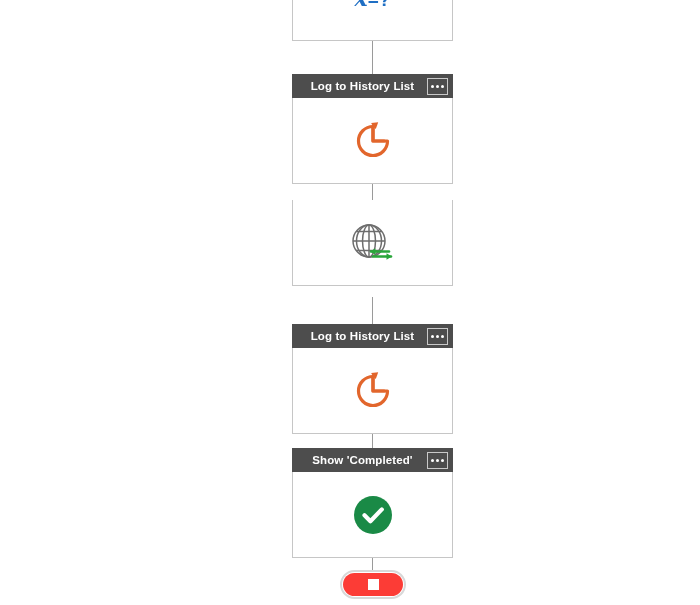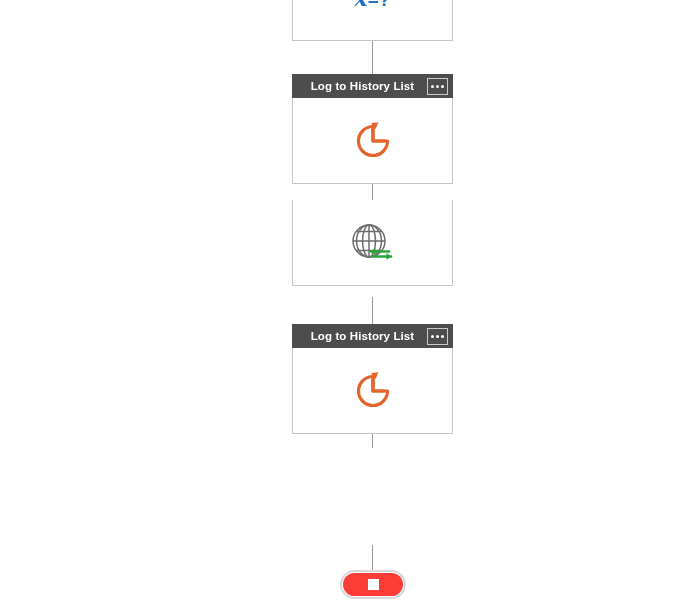--- a/index.html
+++ b/index.html
@@ -234,20 +234,36 @@
     </div>
     <div class="node-body">
       <svg class="icon-svg" width="40" height="40" viewBox="0 0 40 40">
         <path d="M20 5.5 A14.5 14.5 0 1 0 34.5 20 L20 20 Z" fill="none" stroke="#e2662c" stroke-width="3.2" stroke-linecap="round" stroke-linejoin="round"></path>
         <path d="M20 5.5 L20 20 L31.2 20" fill="none" stroke="#e2662c" stroke-width="3.2" stroke-linecap="round" stroke-linejoin="round"></path>
         <path d="M20 5.6 L18.2 2.1 L25.2 1.3 L22.8 7.9 Z" fill="#e2662c"></path>
       </svg>
     </div>
   </div>
 
+  <div class="node" style="top:448px;">
+    <div class="node-header">
+      <div class="node-title">Show 'Completed'</div>
+      <div class="node-menu">
+        <i></i>
+        <i></i>
+        <i></i>
+      </div>
+    </div>
+    <div class="node-body">
+      <svg class="icon-svg" width="40" height="40" viewBox="0 0 40 40">
+        <circle cx="20" cy="20" r="19" fill="#1a8a46"></circle>
+        <path d="M11.5 20.3 L17.4 26.2 L28.8 14.4" fill="none" stroke="#ffffff" stroke-width="4.2" stroke-linecap="round" stroke-linejoin="round"></path>
+      </svg>
+    </div>
+  </div>
 
   <div class="stop-wrap">
     <div class="stop-outer">
       <div class="stop-inner">
         <div class="stop-square"></div>
       </div>
     </div>
   </div>
 
 </div>

